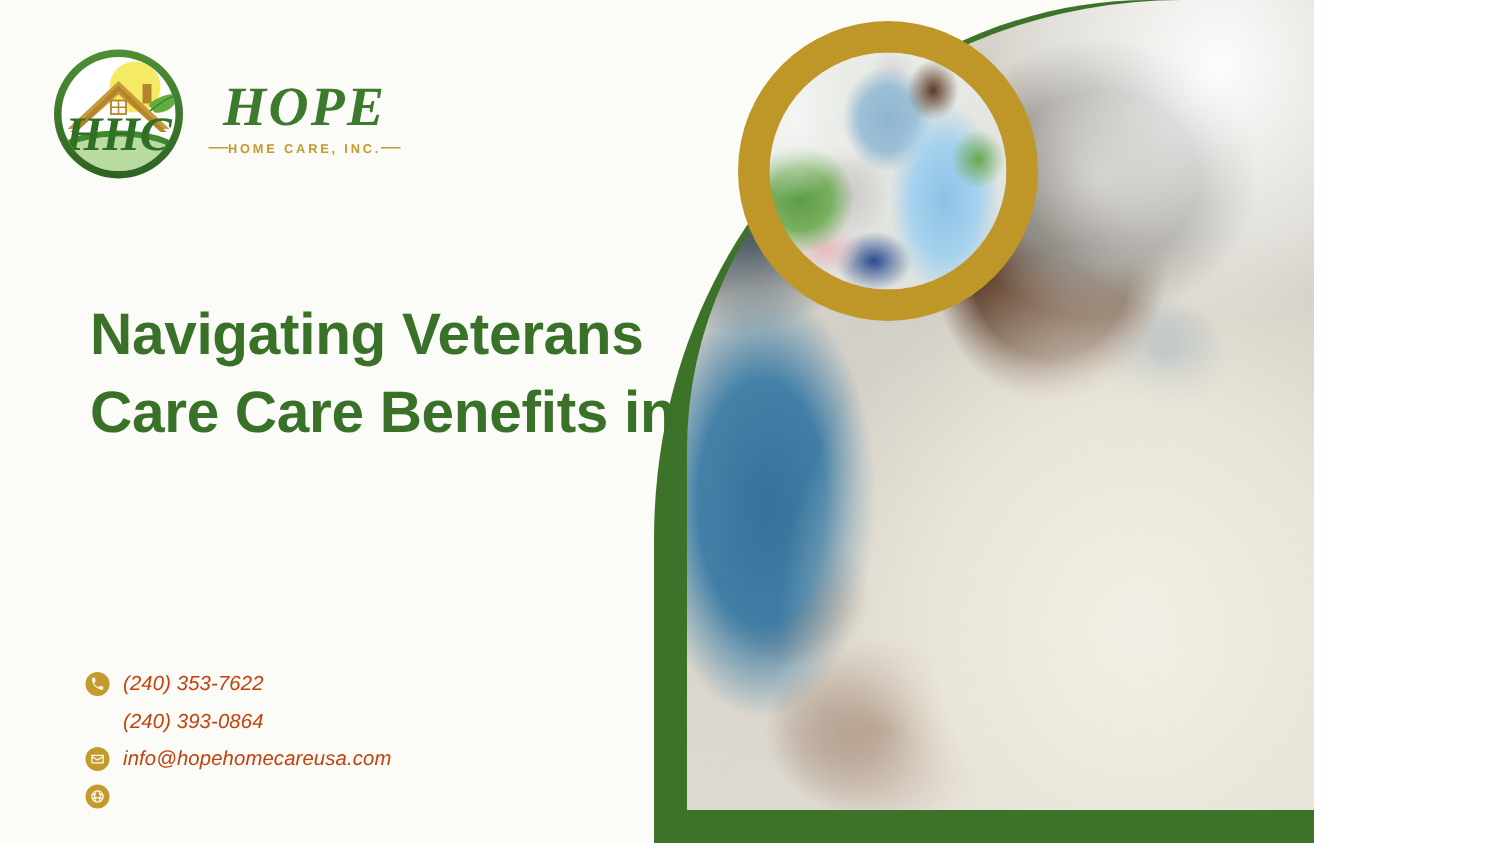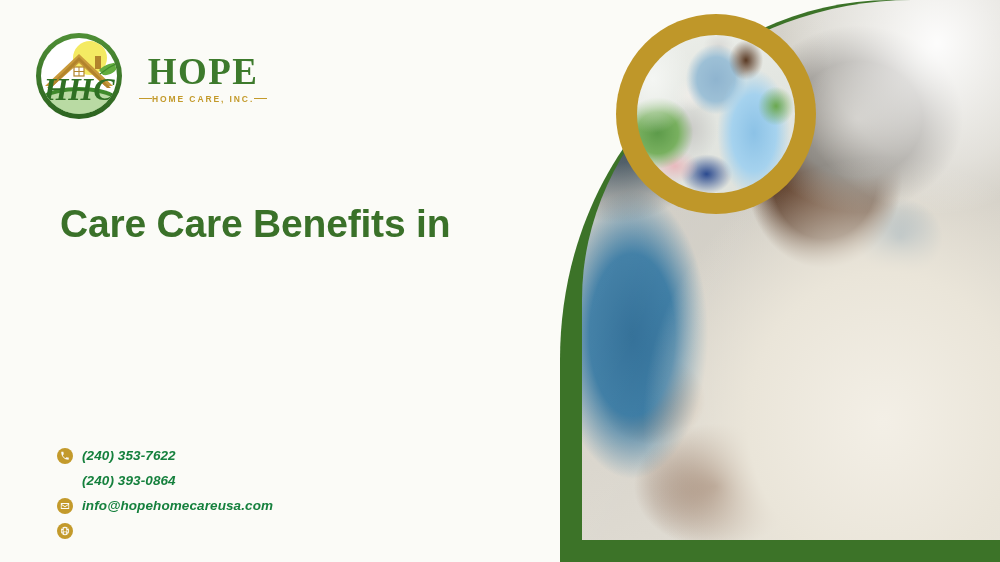--- a/index.html
+++ b/index.html
@@ -6,21 +6,21 @@
   * { margin:0; padding:0; box-sizing:border-box; }
   html, body {
     width:1000px; height:562px;
     font-family:"Liberation Sans", sans-serif;
     background:#ffffff;
     overflow:hidden;
   }
 
   .banner {
     position:relative;
-    width:1000px; height:562px;
+    width:876px; height:562px;
     background:#fbfbf7;
     overflow:hidden;
   }
 
   
   .left-pane {
     position:absolute;
     left:0; top:0;
     width:600px; height:562px;
     z-index:5;
@@ -42,20 +42,21 @@
   .logo-emblem svg { display:block; width:92px; height:92px; }
 
   .wordmark {
     display:flex;
     flex-direction:column;
     align-items:center;
     padding-top:4px;
   }
   .wordmark-main {
     font-family:"Liberation Serif", serif;
+    font-style:italic;
     font-weight:700;
     font-size:37px;
     letter-spacing:1.5px;
     color:#3d7a2c;
     line-height:1;
     text-align:center;
   }
   .wordmark-sub-row {
     display:flex;
     align-items:center;
@@ -109,23 +110,23 @@
     border-radius:50%;
     background:#c39a2b;
     display:flex;
     align-items:center;
     justify-content:center;
   }
   .c-icon svg { display:block; width:10px; height:10px; fill:#fbfbf7; }
   .c-icon.blank { background:transparent; }
   .c-text {
     font-size:13.5px;
-    font-weight:700;
+    font-weight:400;
     font-style:italic;
-    color:#15803d;
+    color:#c2410c;
     letter-spacing:0.1px;
     white-space:nowrap;
   }
 
   
   .right-pane {
     position:absolute;
     right:0; top:0;
     width:440px; height:562px;
     z-index:1;
@@ -302,20 +303,21 @@
         <span class="wordmark-main">HOPE</span>
         <span class="wordmark-sub-row">
           <span class="wm-dash"></span>
           <span class="wordmark-sub">HOME CARE, INC.</span>
           <span class="wm-dash"></span>
         </span>
       </div>
     </div>
 
     <h1 class="headline">
+      <span class="hl-line">Navigating Veterans</span>
       <span class="hl-line">Care Care Benefits in</span>
     </h1>
 
     <div class="contact-block">
 
       <div class="contact-row">
         <span class="c-icon">
           <svg viewBox="0 0 24 24" aria-hidden="true">
             <path d="M6.6 10.8c1.4 2.8 3.8 5.2 6.6 6.6l2.2-2.2c.3-.3.7-.4 1-.2 1.2.4 2.4.6 3.6.6.6 0 1 .4 1 1V20c0 .6-.4 1-1 1C11 21 3 13 3 3c0-.6.4-1 1-1h3.4c.6 0 1 .4 1 1 0 1.3.2 2.5.6 3.6.1.4 0 .8-.2 1.1L6.6 10.8z"></path>
           </svg>

